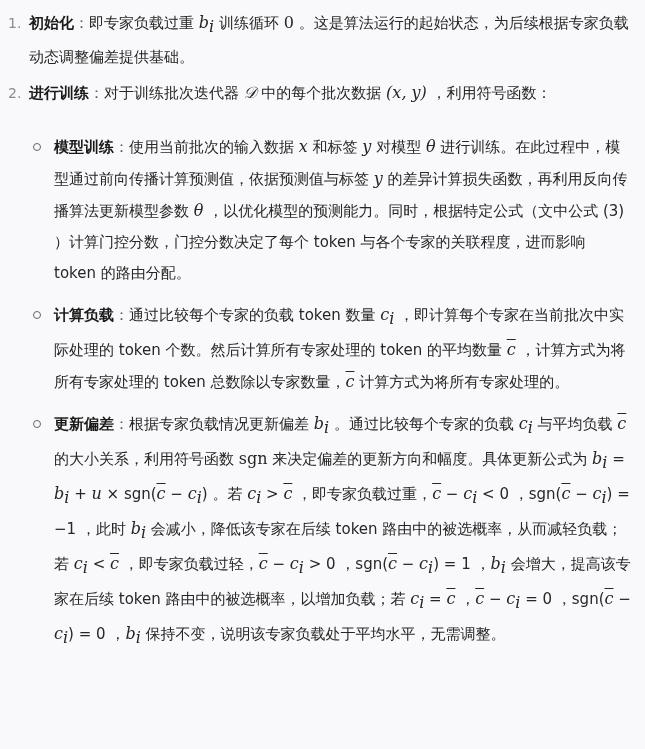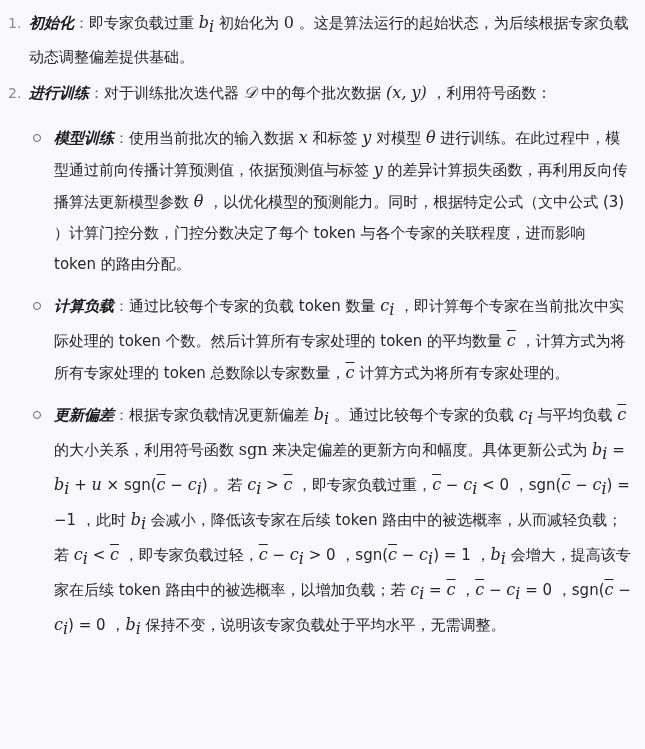--- a/index.html
+++ b/index.html
@@ -7,42 +7,42 @@
     width: 645px; height: 749px; overflow: hidden;
     background: #f9f9fb;
     color: #262626;
     font-family: "DejaVu Sans", "Liberation Sans", sans-serif;
     font-size: 15px;
   }
   .doc { position: relative; padding: 8px 14px 0 0; }
   ol.main { list-style: none; margin: 0; padding: 0; }
   ol.main > li { position: relative; padding-left: 29px; line-height: 30px; margin-bottom: 6px; }
   .num { position: absolute; left: 8px; top: 0; color: #8c8c8c; font-size: 14px; }
-  .strong { font-weight: bold; color: #1a1a1a; font-style: italic; }
+  .strong { font-weight: bold; color: #1a1a1a; }
   .colon { color: #555; }
-  ul.sub { list-style: none; margin: 14px 0 0 0; padding: 0; }
+  ul.sub { list-style: none; margin: 23px 0 0 0; padding: 0; }
   ul.sub > li { position: relative; padding-left: 25px; line-height: 31px; margin-bottom: 10px; }
   .bullet {
     position: absolute; left: 4px; top: 12px;
     width: 6px; height: 6px; border: 1.3px solid #666; border-radius: 50%;
   }
   .m { font-family: "DejaVu Serif", "Liberation Serif", serif; font-style: italic; font-size: 16px; }
   .mr { font-family: "DejaVu Serif", "Liberation Serif", serif; font-size: 16px; }
   .ov { text-decoration: overline; }
   sub { font-size: 10px; }
 </style>
 </head>
 <body>
 
 <div class="doc">
   <ol class="main">
 
     <li>
       <span class="num">1.</span>
-      <span class="strong">初始化</span><span class="colon">：</span><span>即专家负载过重 </span><span class="m">b</span><sub class="m">i</sub><span> 初始化为 </span><span class="mr">0</span><span> 。这是算法运行的起始状态，为后续根据专家负载动态调整偏差提供基础。</span>
+      <span class="strong">初始化</span><span class="colon">：</span><span>即专家负载过重 </span><span class="m">b</span><sub class="m">i</sub><span> 训练循环 </span><span class="mr">0</span><span> 。这是算法运行的起始状态，为后续根据专家负载动态调整偏差提供基础。</span>
     </li>
 
     <li>
       <span class="num">2.</span>
       <span class="strong">进行训练</span><span class="colon">：</span><span>对于训练批次迭代器 </span><span class="m">𝒟</span><span> 中的每个批次数据 </span><span class="m">(x, y)</span><span> ，利用符号函数：</span>
 
       <ul class="sub">
         <li>
           <span class="bullet"></span>
           <span class="strong">模型训练</span><span class="colon">：</span><span>使用当前批次的输入数据 </span><span class="m">x</span><span> 和标签 </span><span class="m">y</span><span> 对模型 </span><span class="m">θ</span><span> 进行训练。在此过程中，模型通过前向传播计算预测值，依据预测值与标签 </span><span class="m">y</span><span> 的差异计算损失函数，再利用反向传播算法更新模型参数 </span><span class="m">θ</span><span> ，以优化模型的预测能力。同时，根据特定公式（文中公式 (3) ）计算门控分数，门控分数决定了每个 token 与各个专家的关联程度，进而影响 token 的路由分配。</span>

